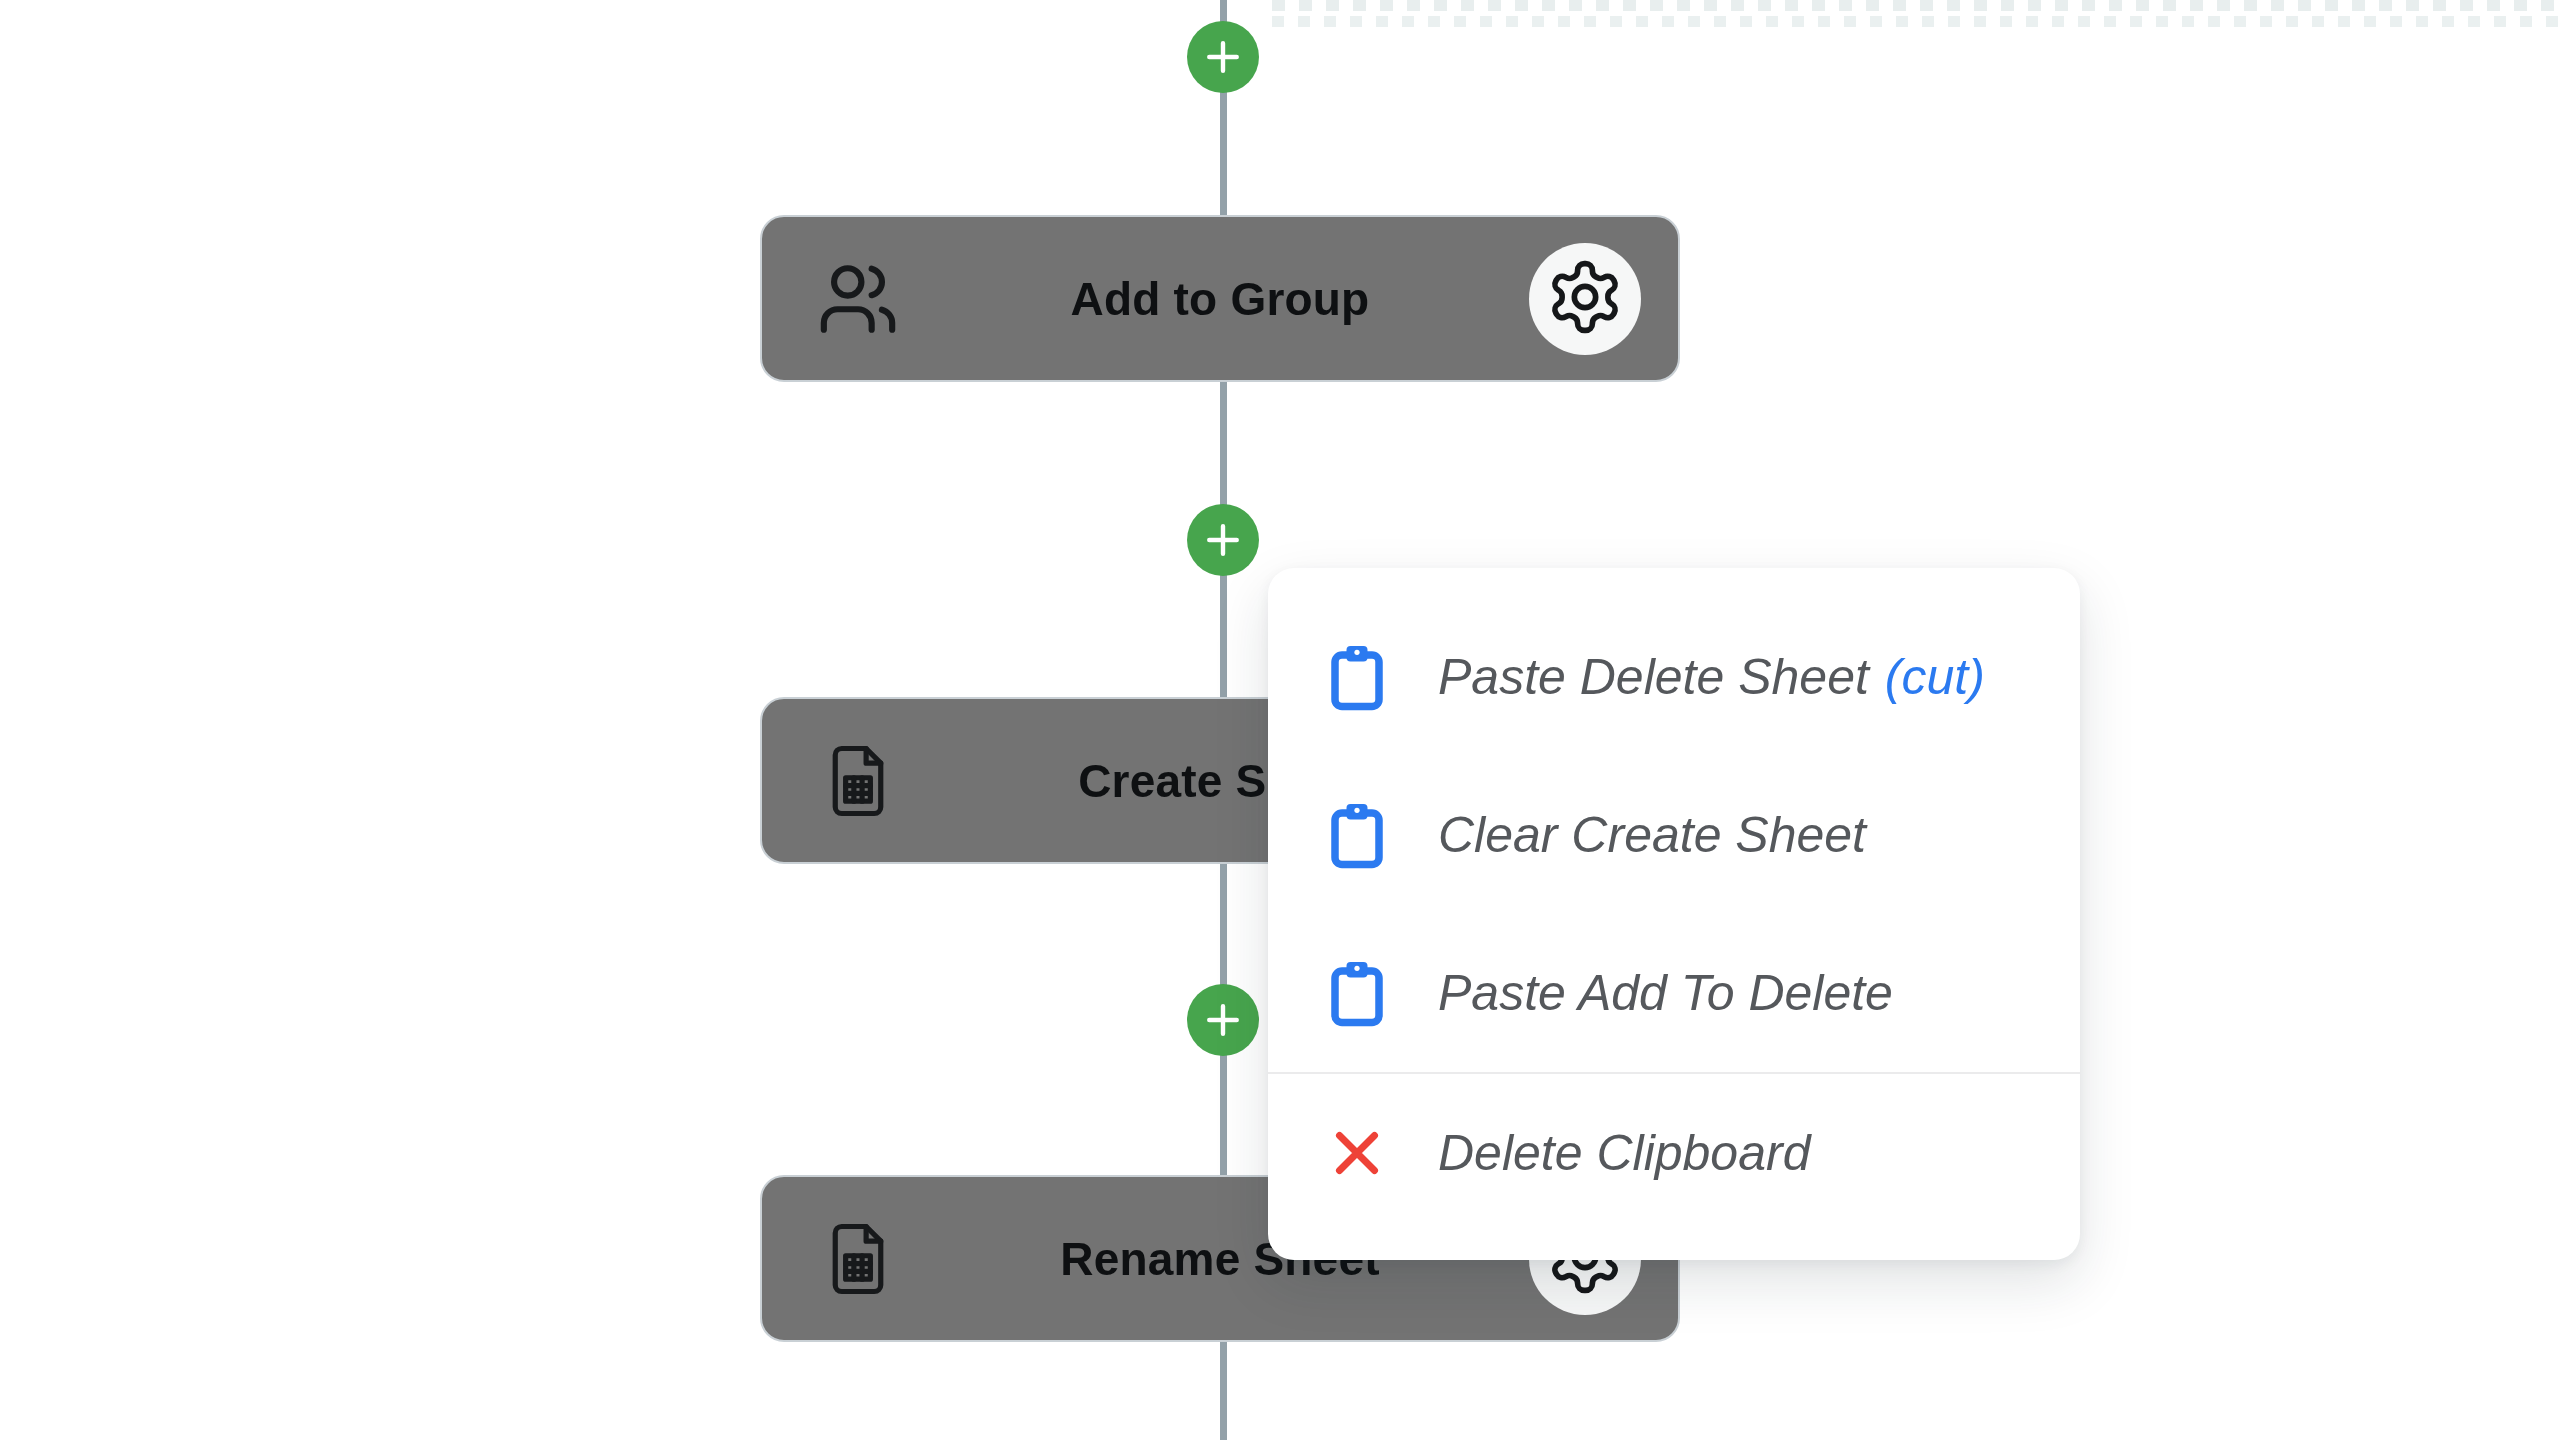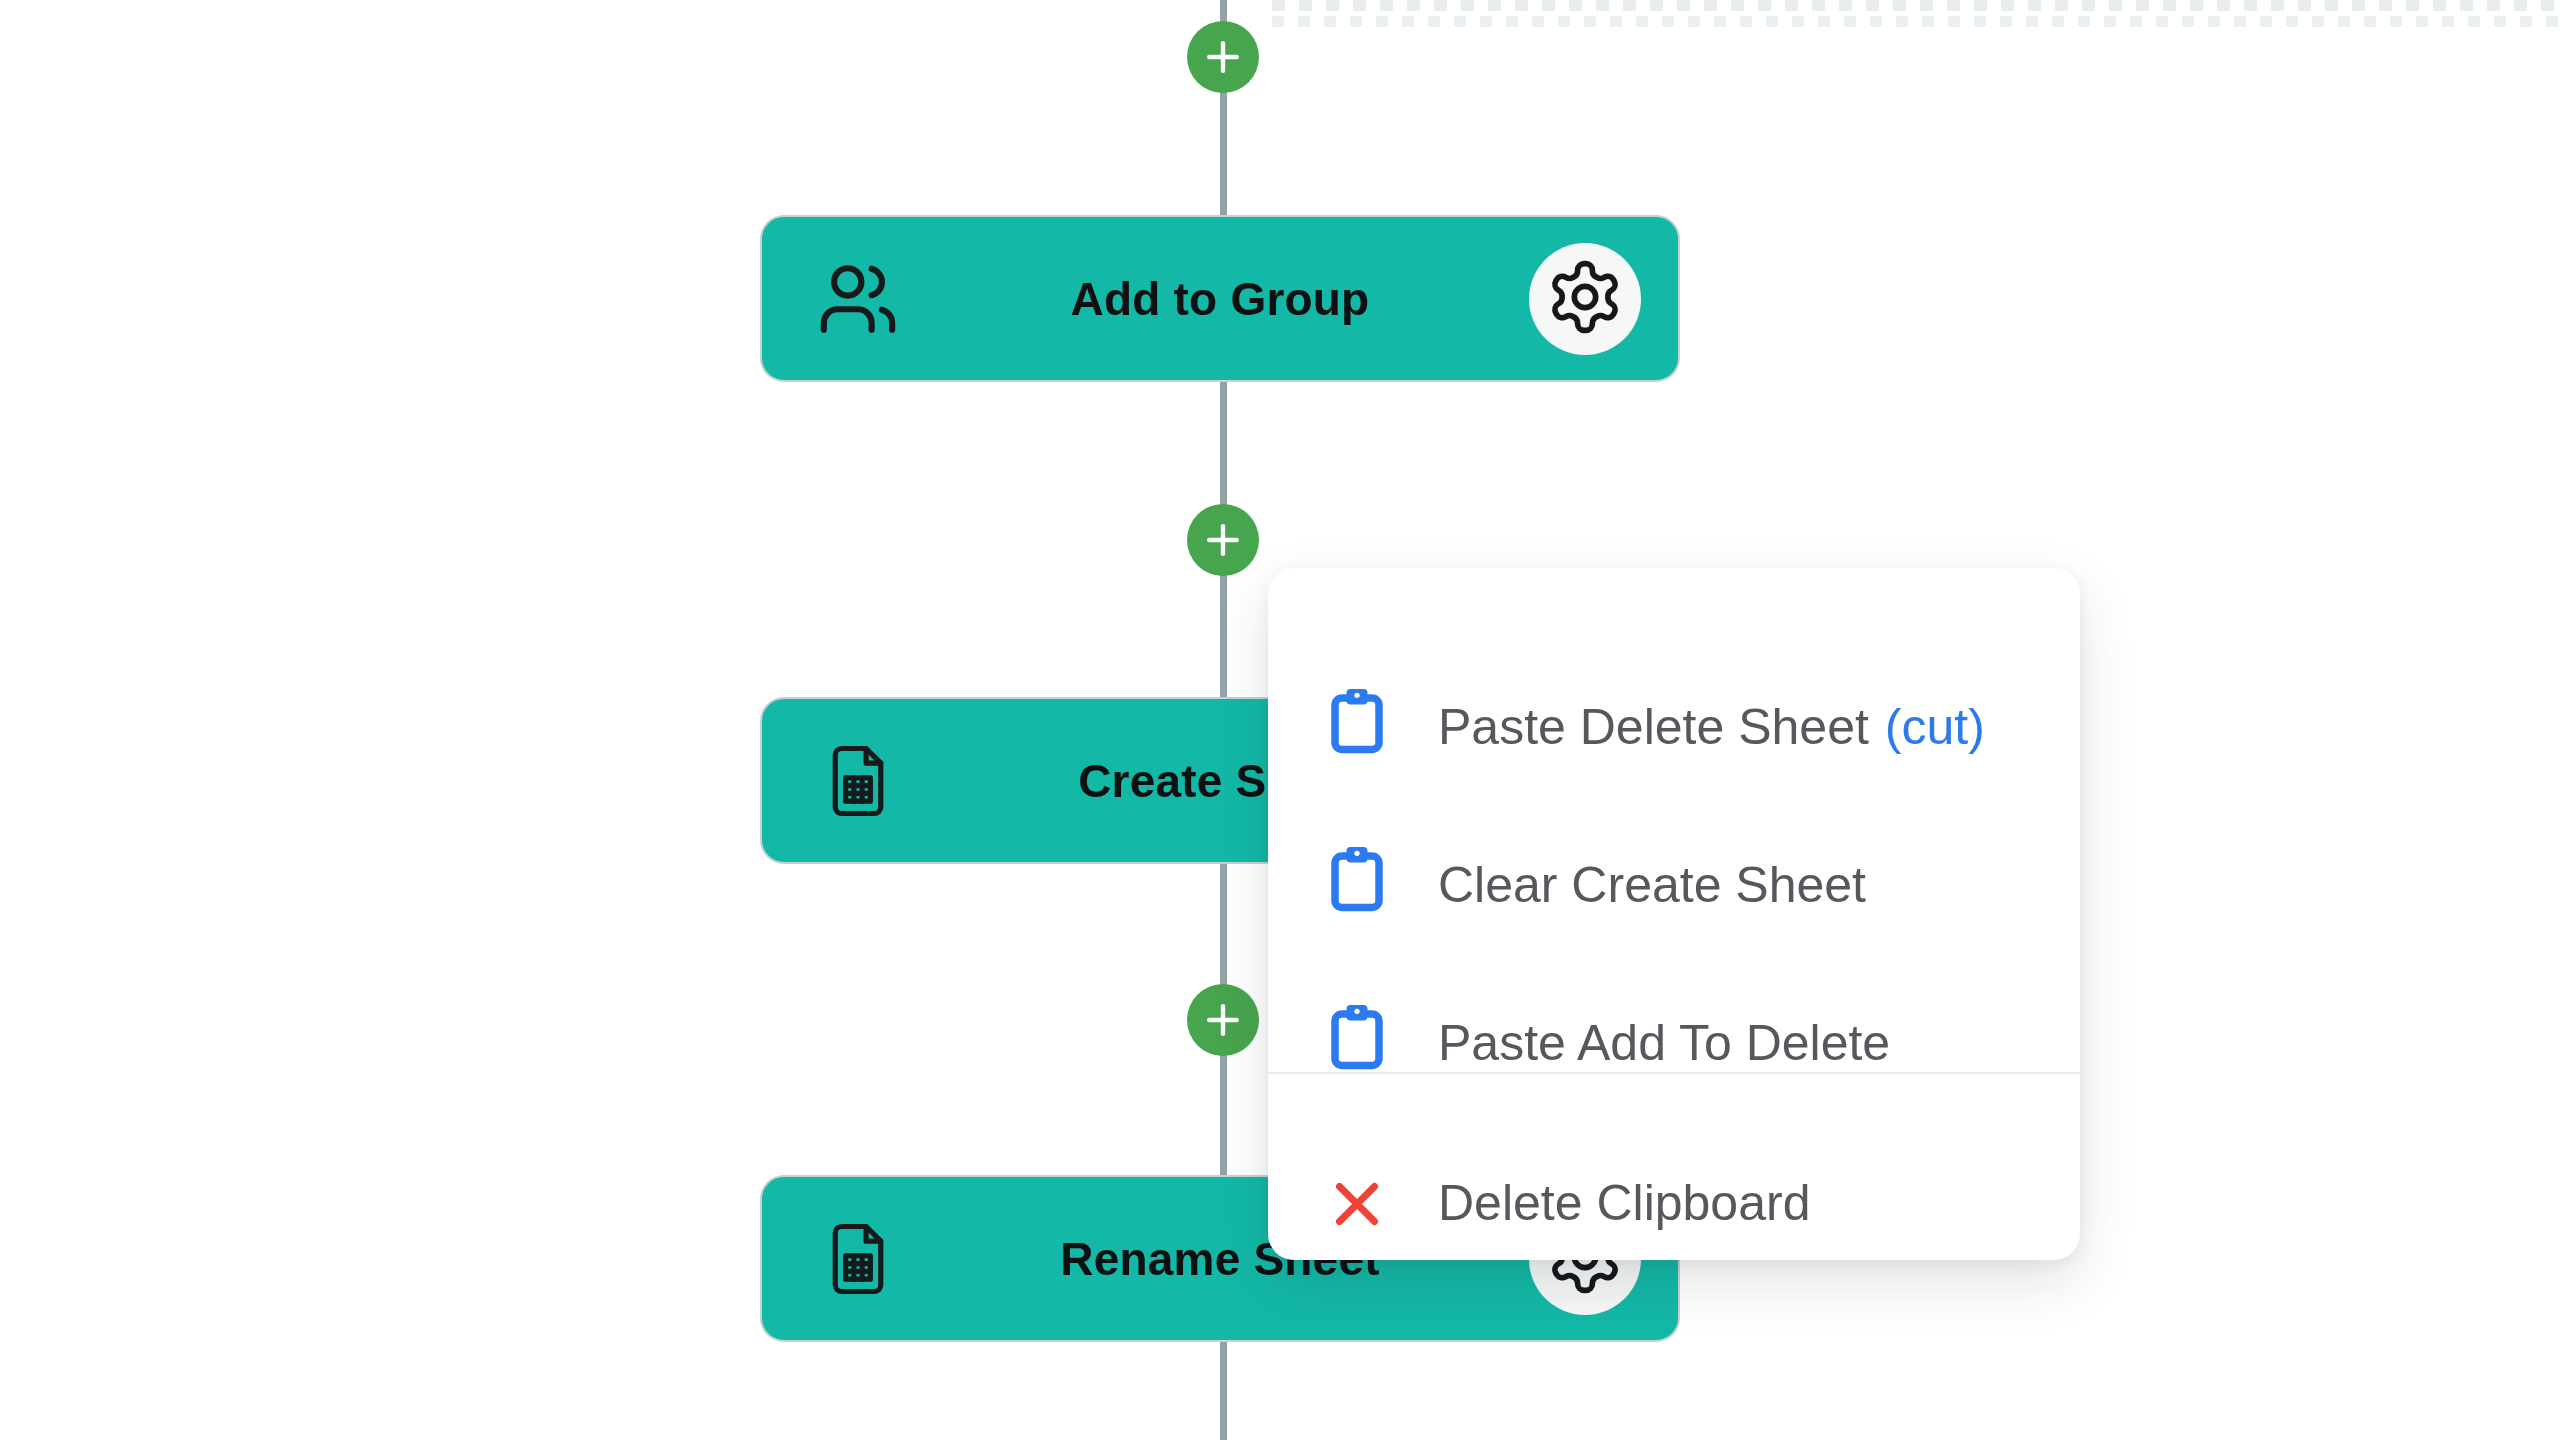--- a/index.html
+++ b/index.html
@@ -28,21 +28,21 @@
   .plus{
     position:absolute;left:1187px;width:72px;height:72px;border:none;padding:0;
     border-radius:50%;background:#47a54d;z-index:2;cursor:pointer;
     display:flex;align-items:center;justify-content:center;
   }
   .plus svg{display:block;}
 
   
   .node{
     position:absolute;left:760px;width:920px;height:167px;
-    background:#14b8a6;border:2.5px solid #c9d0d5;border-radius:24px;
+    background:#737373;border:2.5px solid #c9d0d5;border-radius:24px;
     box-sizing:border-box;z-index:1;display:flex;align-items:center;cursor:pointer;
   }
   .node-icon{
     position:absolute;left:54px;top:50%;transform:translateY(-50%);
     width:84px;height:84px;display:flex;align-items:center;justify-content:center;
   }
   .node-label{
     width:100%;text-align:center;font-size:46px;font-weight:700;color:#0e1012;
     letter-spacing:.2px;user-select:none;
   }
@@ -53,22 +53,22 @@
   }
 
   
   .menu{
     position:absolute;left:1268px;top:568px;width:812px;
     background:#ffffff;border-radius:26px;z-index:3;
     padding:30px 0 28px 0;box-sizing:border-box;
     box-shadow:0 22px 55px rgba(25,35,45,.13),0 4px 14px rgba(25,35,45,.06);
   }
   .menu-item{
-    height:158px;display:flex;align-items:flex-end;
-    padding:0 52px 0 58px;cursor:pointer;white-space:nowrap;
+    height:158px;display:flex;align-items:center;
+    padding:0 52px 0 58px;cursor:pointer;white-space:nowrap;font-style:italic;
   }
   .mi-icon{width:62px;display:flex;align-items:center;justify-content:center;margin-right:50px;flex:0 0 62px;}
   .mi-label{font-size:50px;font-weight:500;color:#55585c;}
   .mi-suffix{font-size:50px;font-weight:500;color:#2b7af0;margin-left:16px;}
   .menu-divider{height:2px;background:#ebebec;margin:0;}
 </style>
 </head>
 <body>
 
 <div class="canvas">

